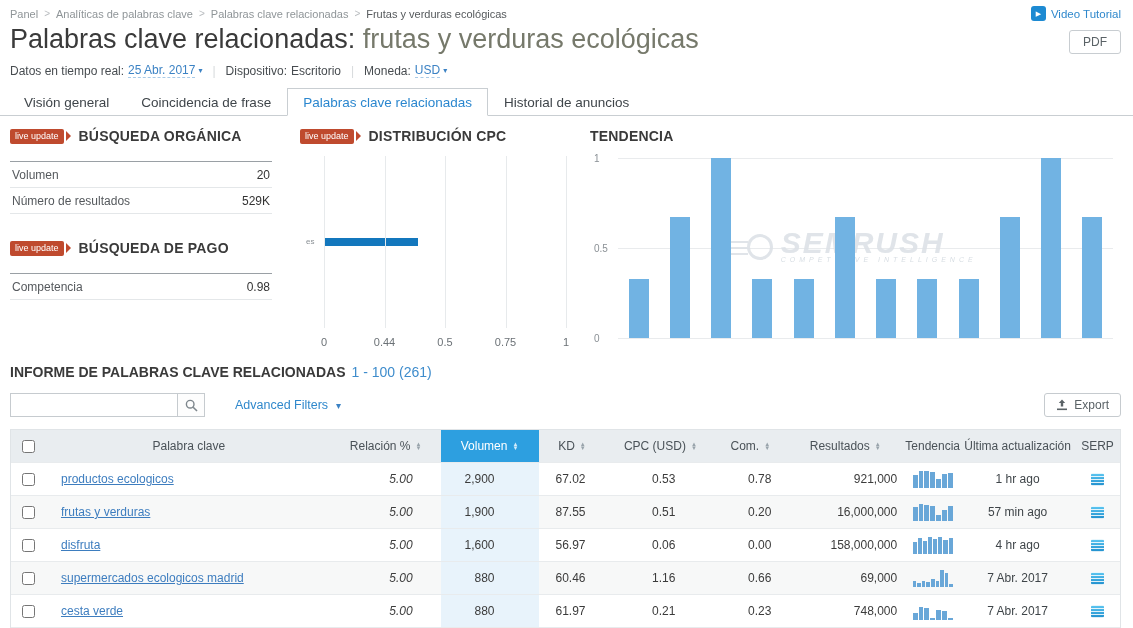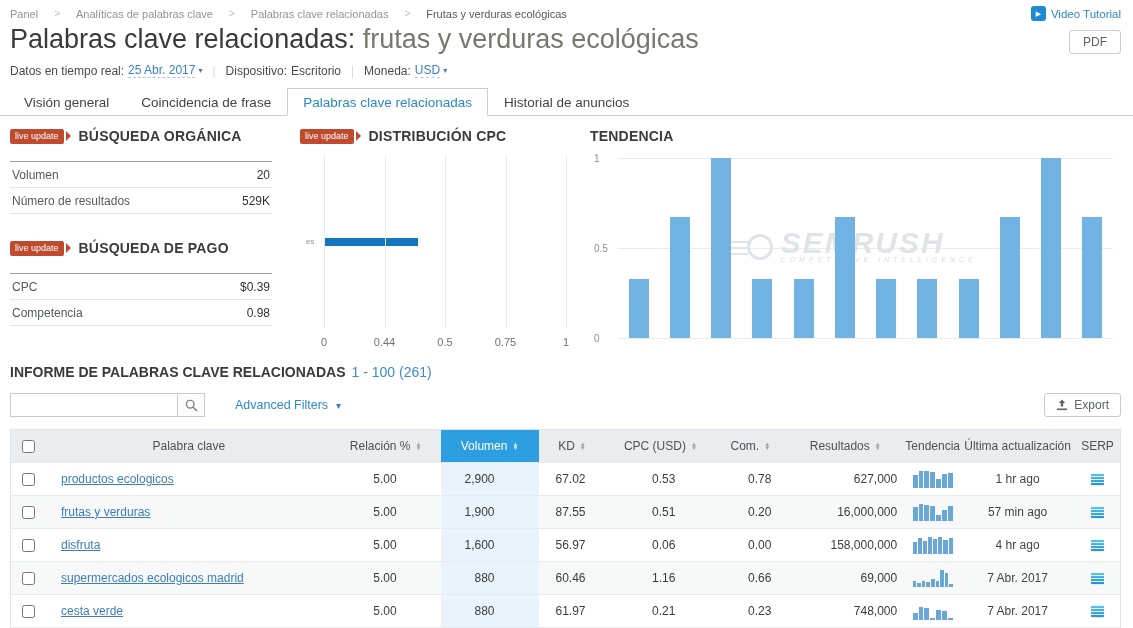--- a/index.html
+++ b/index.html
@@ -1,21 +1,21 @@
 <!DOCTYPE html>
 <html><head>
 <meta charset="utf-8">
 <style>
   * { box-sizing: border-box; margin: 0; padding: 0; }
   html,body { width:1133px; height:628px; overflow:hidden; background:#fff;
     font-family:"Liberation Sans", sans-serif; color:#3b3b3b; }
 
   
   .topbar { display:flex; justify-content:space-between; align-items:center; padding:6px 12px 0 10px; }
-  .breadcrumb { font-size:11px; color:#8f9598; display:flex; align-items:center; gap:16px; }
+  .breadcrumb { font-size:11px; color:#8f9598; display:flex; align-items:center; gap:6px; }
   .breadcrumb .crumb { color:#8f9598; cursor:pointer; }
   .breadcrumb .crumb.last { color:#55595c; cursor:default; }
   .breadcrumb .sep { color:#b8bcbf; font-size:10px; }
   .video-link { display:flex; align-items:center; gap:5px; color:#2f88cc; font-size:11.5px; cursor:pointer; }
   .play-icon { width:15px; height:15px; border-radius:3px; background:#1d8ad2; color:#fff;
     display:flex; align-items:center; justify-content:center; font-size:7px; }
 
   
   .title-row { display:flex; justify-content:space-between; align-items:flex-start; padding:2px 12px 0 10px; }
   h1 { font-size:27px; font-weight:400; line-height:33px; color:#3a3a3a; }
@@ -92,21 +92,21 @@
   .th { display:flex; align-items:center; justify-content:center; gap:5px; }
   .th.active-col { background:#2d9fe0; color:#fff; }
   .sort { display:flex; flex-direction:column; line-height:4px; font-size:6px; color:#98a3ab; }
   .active-col .sort { color:#d4ecfb; }
   .trow { display:flex; align-items:center; height:33px; font-size:12px; border-top:1px solid #e8ebed; background:#fff; }
   .trow.alt { background:#f7f8f8; }
   .cell { height:100%; display:flex; align-items:center; }
   .c-check { width:36px; justify-content:center; }
   .c-keyword { width:284px; padding-left:14px; }
   .c-keyword a { color:#3d7dbf; text-decoration:underline; font-size:12px; }
-  .c-rel { width:110px; justify-content:flex-end; padding-right:44px; }
+  .c-rel { width:110px; justify-content:flex-end; padding-right:28px;font-style:italic; }
   .c-vol { width:98px; justify-content:flex-end; padding-right:44px; background:#e8f3fb; }
   .c-kd { width:67px; justify-content:flex-end; padding-right:20px; }
   .c-cpc { width:110px; justify-content:flex-end; padding-right:40px; }
   .c-com { width:70px; justify-content:flex-end; padding-right:14px; }
   .c-res { width:120px; justify-content:flex-end; padding-right:8px; }
   .c-trend { width:55px; justify-content:center; }
   .c-upd { width:115px; justify-content:center; color:#3f4549;text-align:center; }
   .c-serp { width:45px; justify-content:center; }
   
   .h-check{width:36px;} .h-keyword{width:284px;} .h-rel{width:110px;} .h-vol{width:98px;}
@@ -188,24 +188,20 @@
 
     <div class="panel-head paid-block">
       <span class="badge-wrap">
         <span class="badge">live update</span>
           <span class="badge-arrow"></span>
       </span>
       <span class="panel-title">BÚSQUEDA DE PAGO</span>
     </div>
     <div class="kv-table" id="paid-rows">
         <div class="kv-row">
-          <span class="kv-label">CPC</span>
-          <span class="kv-value">$0.39</span>
-        </div>
-        <div class="kv-row">
           <span class="kv-label">Competencia</span>
           <span class="kv-value">0.98</span>
         </div>
       </div>
   </div>
 
   <div class="panel-cpc">
     <div class="panel-head">
       <span class="badge-wrap">
         <span class="badge">live update</span>
@@ -343,21 +339,21 @@
             <input type="checkbox" style="">
           </div>
           <div class="cell c-keyword">
             <a href="#" style="color: rgb(61, 125, 191);">productos ecologicos</a>
           </div>
           <div class="cell c-rel">5.00</div>
           <div class="cell c-vol" style="background: rgb(232, 243, 251);">2,900</div>
           <div class="cell c-kd">67.02</div>
           <div class="cell c-cpc">0.53</div>
           <div class="cell c-com">0.78</div>
-          <div class="cell c-res">627,000</div>
+          <div class="cell c-res">921,000</div>
           <div class="cell c-trend">
             <span class="spark">
               <i style="height: 75%;"></i>
               <i style="height: 95%;"></i>
               <i style="height: 100%;"></i>
               <i style="height: 90%;"></i>
               <i style="height: 50%;"></i>
               <i style="height: 80%;"></i>
               <i style="height: 85%;"></i>
             </span>

